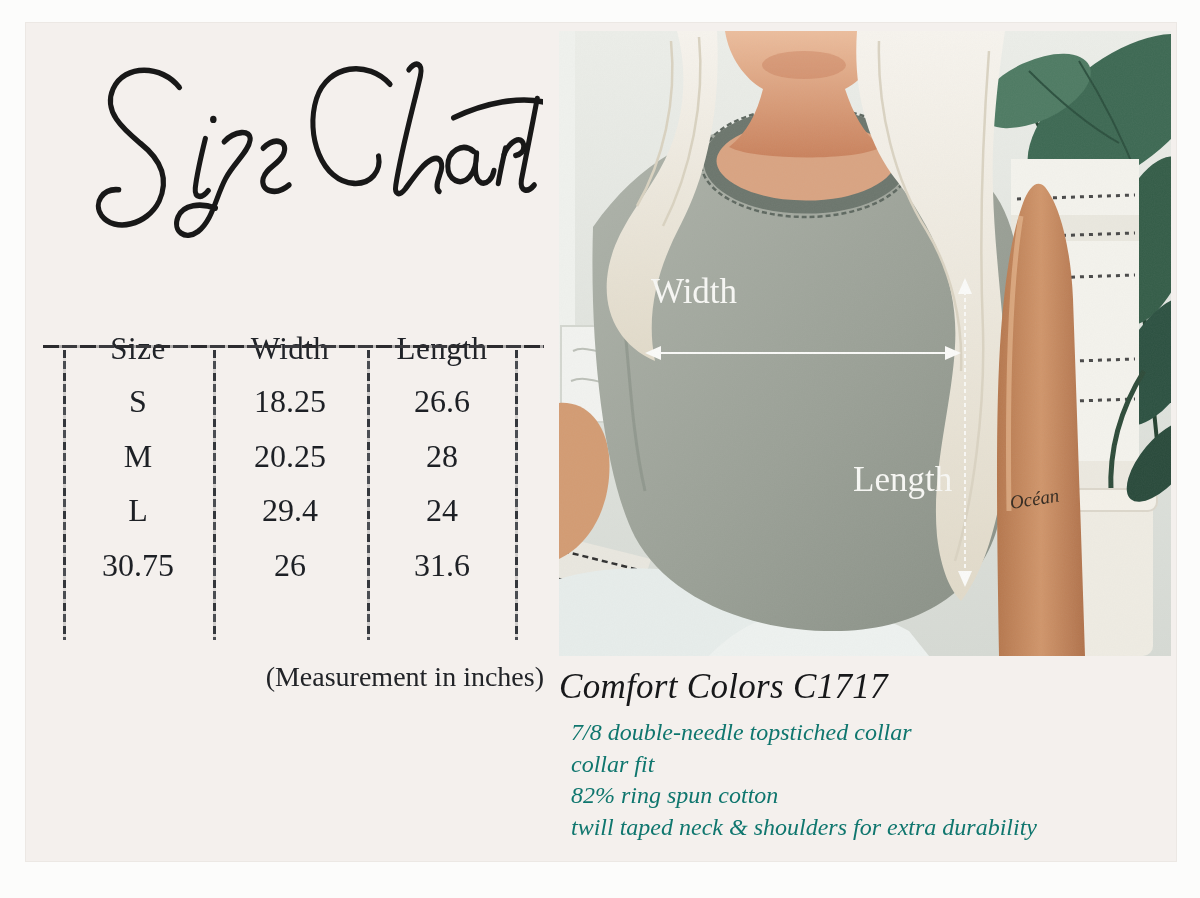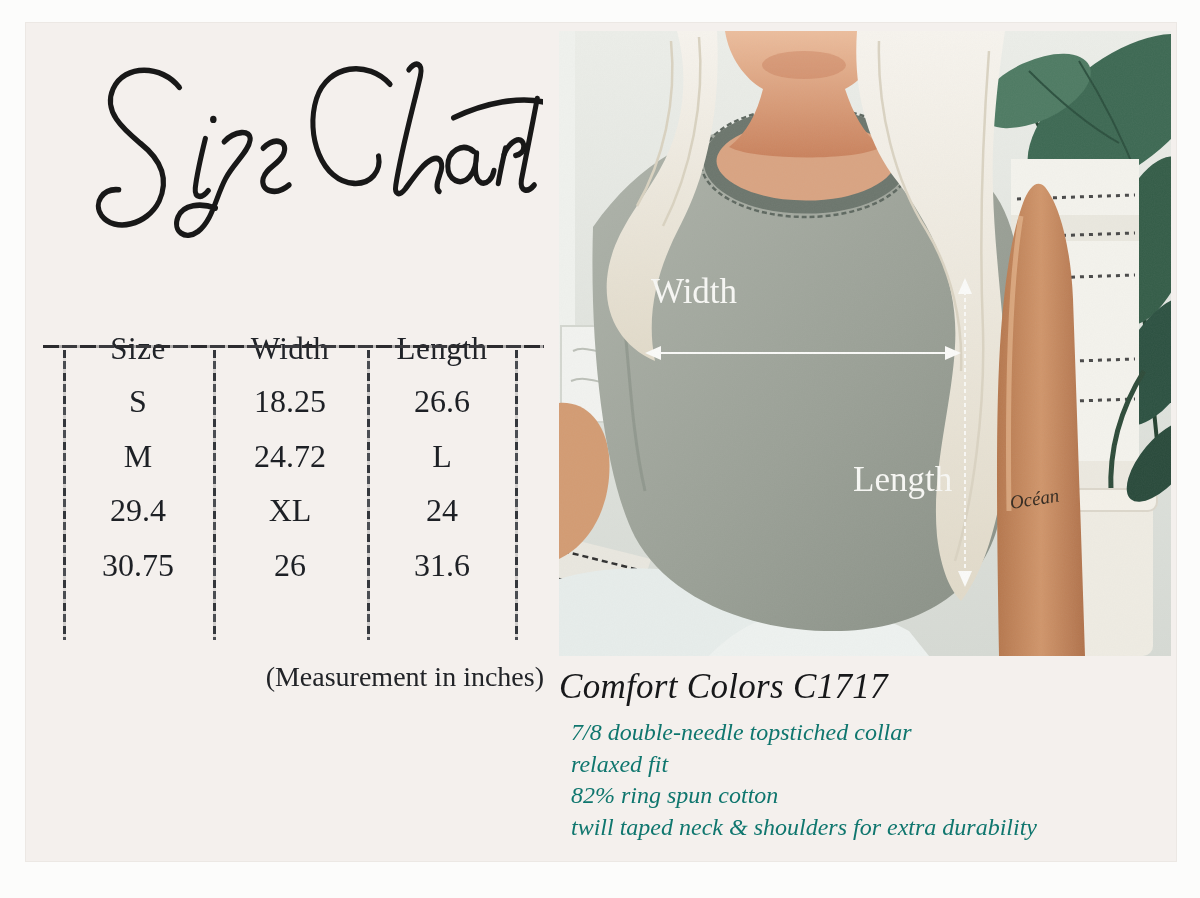--- a/index.html
+++ b/index.html
@@ -95,26 +95,26 @@
     <div class="vline v2"></div>
     <div class="vline v3"></div>
     <div class="vline v4"></div>
 
     <div class="tbl-body">
       <span>S</span>
       <span>18.25</span>
       <span>26.6</span>
 
       <span>M</span>
-      <span>24.72</span>
+      <span>20.25</span>
+      <span>28</span>
 
       <span>L</span>
       <span>29.4</span>
 
-      <span>XL</span>
       <span>24</span>
       <span>30.75</span>
 
       <span>26</span>
       <span>31.6</span>
     </div>
 
     <div class="tbl-caption">(Measurement in inches)</div>
 
     <div class="photo">
@@ -240,19 +240,19 @@
           <text class="photo-label" x="294" y="460">Length</text>
         </g>
 
         <rect x="0" y="0" width="612" height="625" filter="url(#grain)" opacity=".16"></rect>
       </svg>
     </div>
 
     <div class="product-name">Comfort Colors C1717</div>
     <div class="features">
       <div>7/8 double-needle topstiched collar</div>
-      <div>relaxed fit</div>
+      <div>collar fit</div>
       <div>82% ring spun cotton</div>
       <div>twill taped neck &amp; shoulders for extra durability</div>
     </div>
 
   </div>
 </div>
 
 </body></html>

